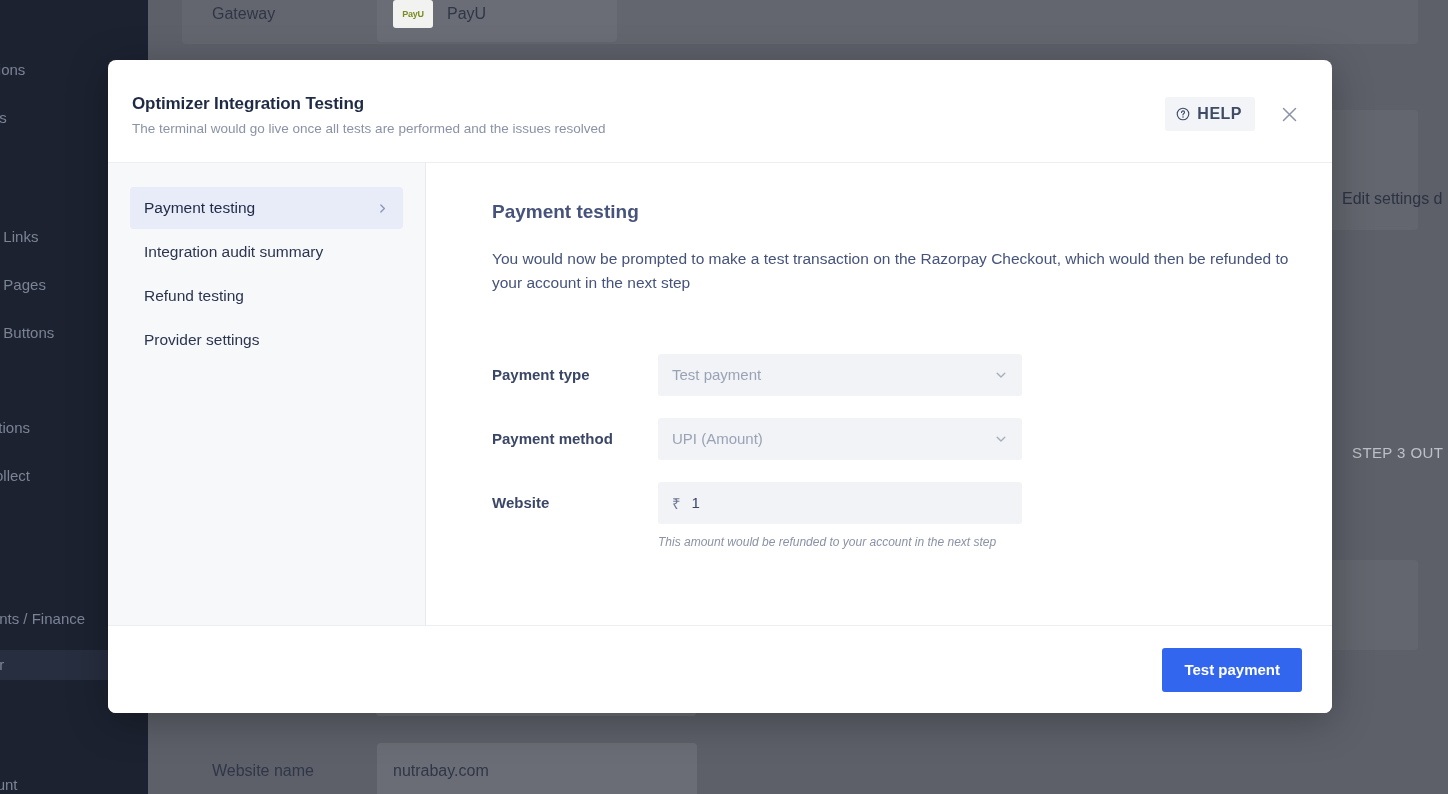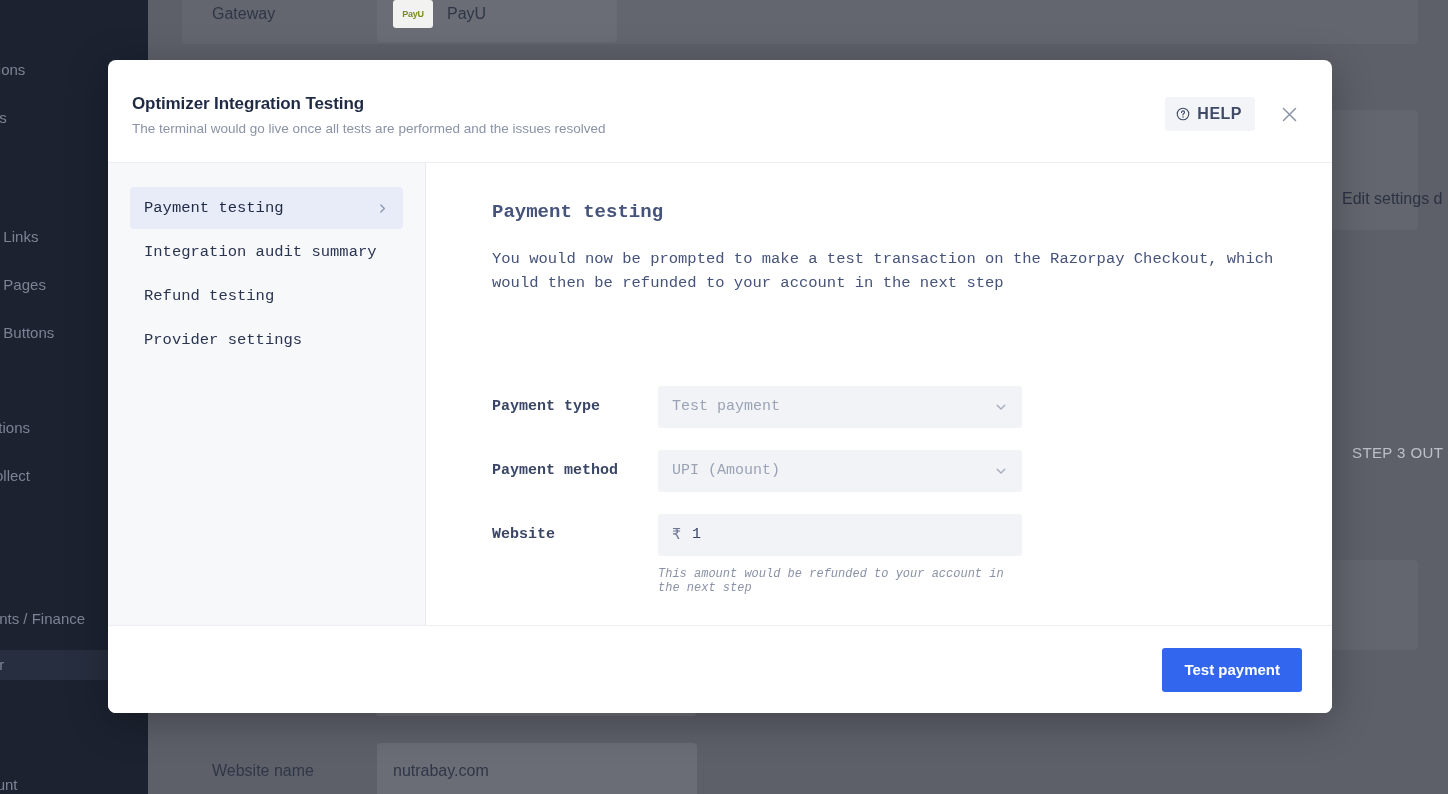--- a/index.html
+++ b/index.html
@@ -123,21 +123,21 @@
   #help-btn .lbl {
     font-size:16px; font-weight:bold;
     color:#3e4a66; letter-spacing:0.5px;
   }
   .ico { display:inline-flex; }
   #close-btn {
     background:none; border:none; cursor:pointer;
     padding:2px; display:flex; line-height:0;
   }
 
-  #modal-body { flex:1; display:flex; min-height:0;font-family:Liberation Mono, monospace; }
+  #modal-body { flex:1; display:flex; min-height:0; }
 
   #modal-nav {
     width:318px; flex:none;
     background:#f7f8fa;
     border-right:1px solid #e7e9ef;
     padding:24px 22px 0 22px;
   }
   .nav-item {
     height:42px;
     display:flex; align-items:center;
@@ -161,21 +161,21 @@
   }
   #main-title {
     font-size:19px; font-weight:bold;
     color:#46537a;
     margin-bottom:24px;
   }
   #main-desc {
     font-size:15.5px; color:#46537a;
     line-height:1.58;
     max-width:800px;
-    margin-bottom:90px;
+    margin-bottom:58px;
   }
   .form-row {
     display:flex; align-items:flex-start;
     margin-bottom:22px;
   }
   .form-label {
     width:166px; flex:none;
     font-size:15px; font-weight:bold;
     color:#3a4666;
     padding-top:12px;

